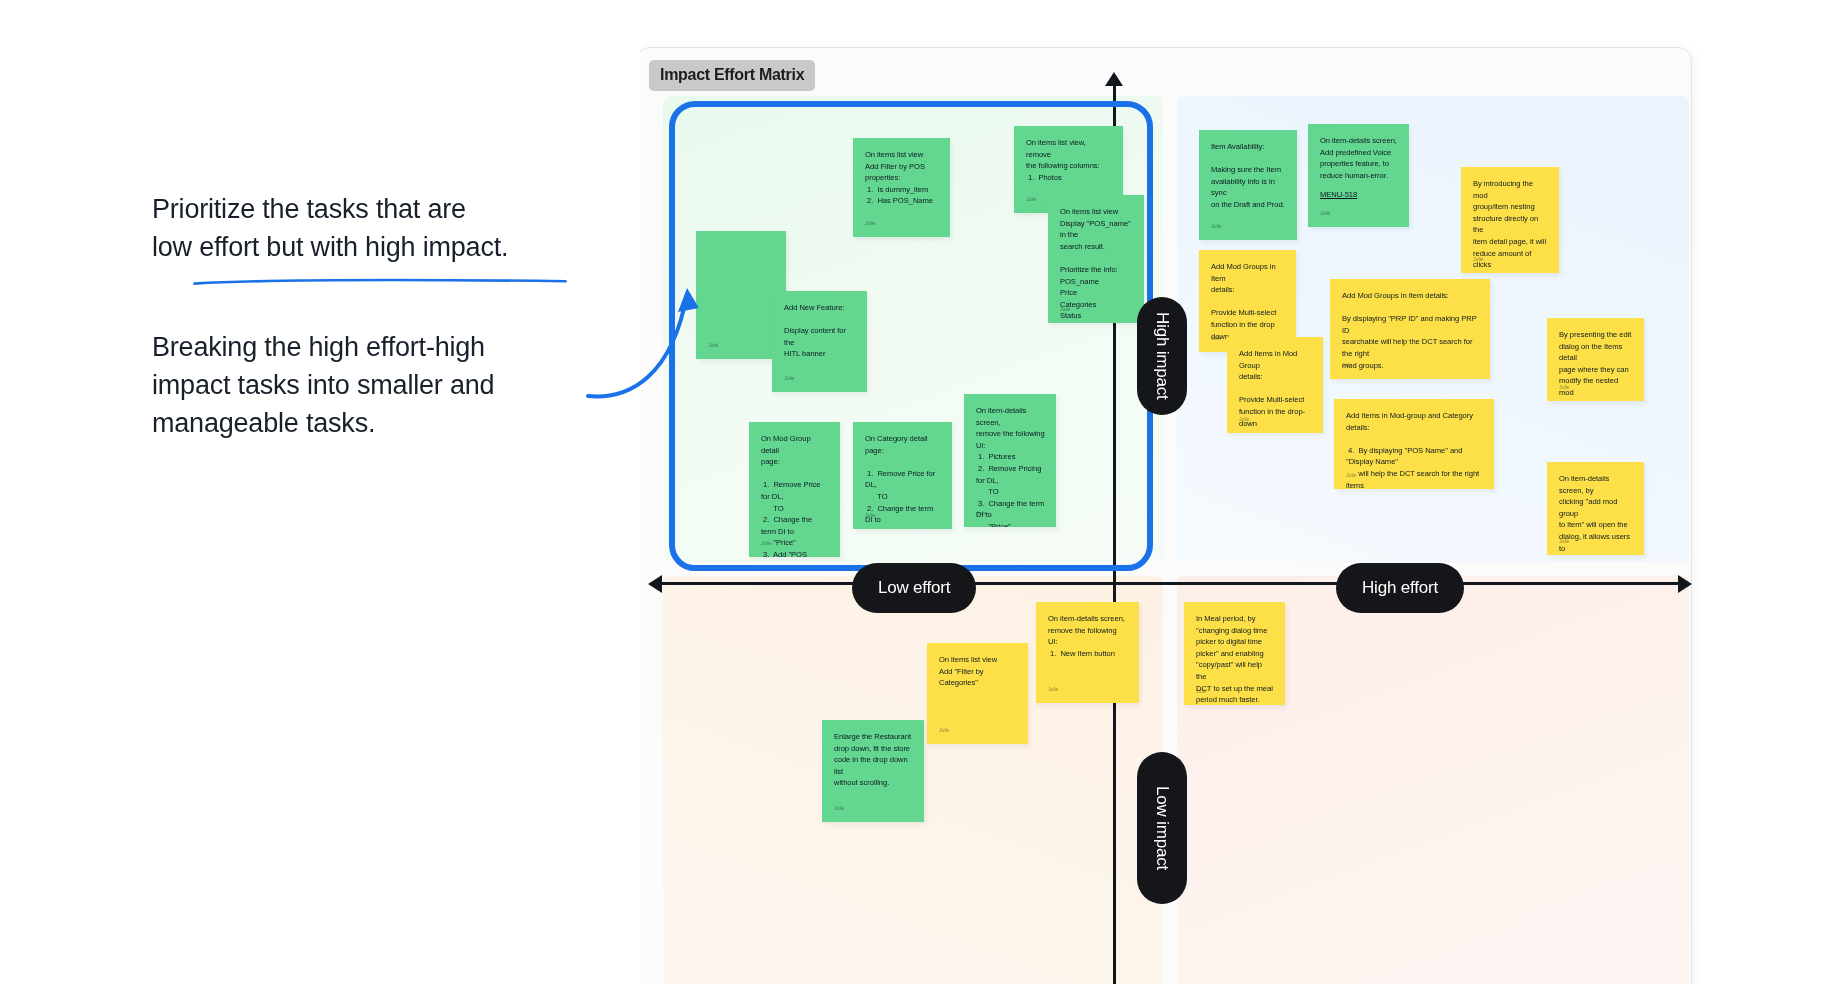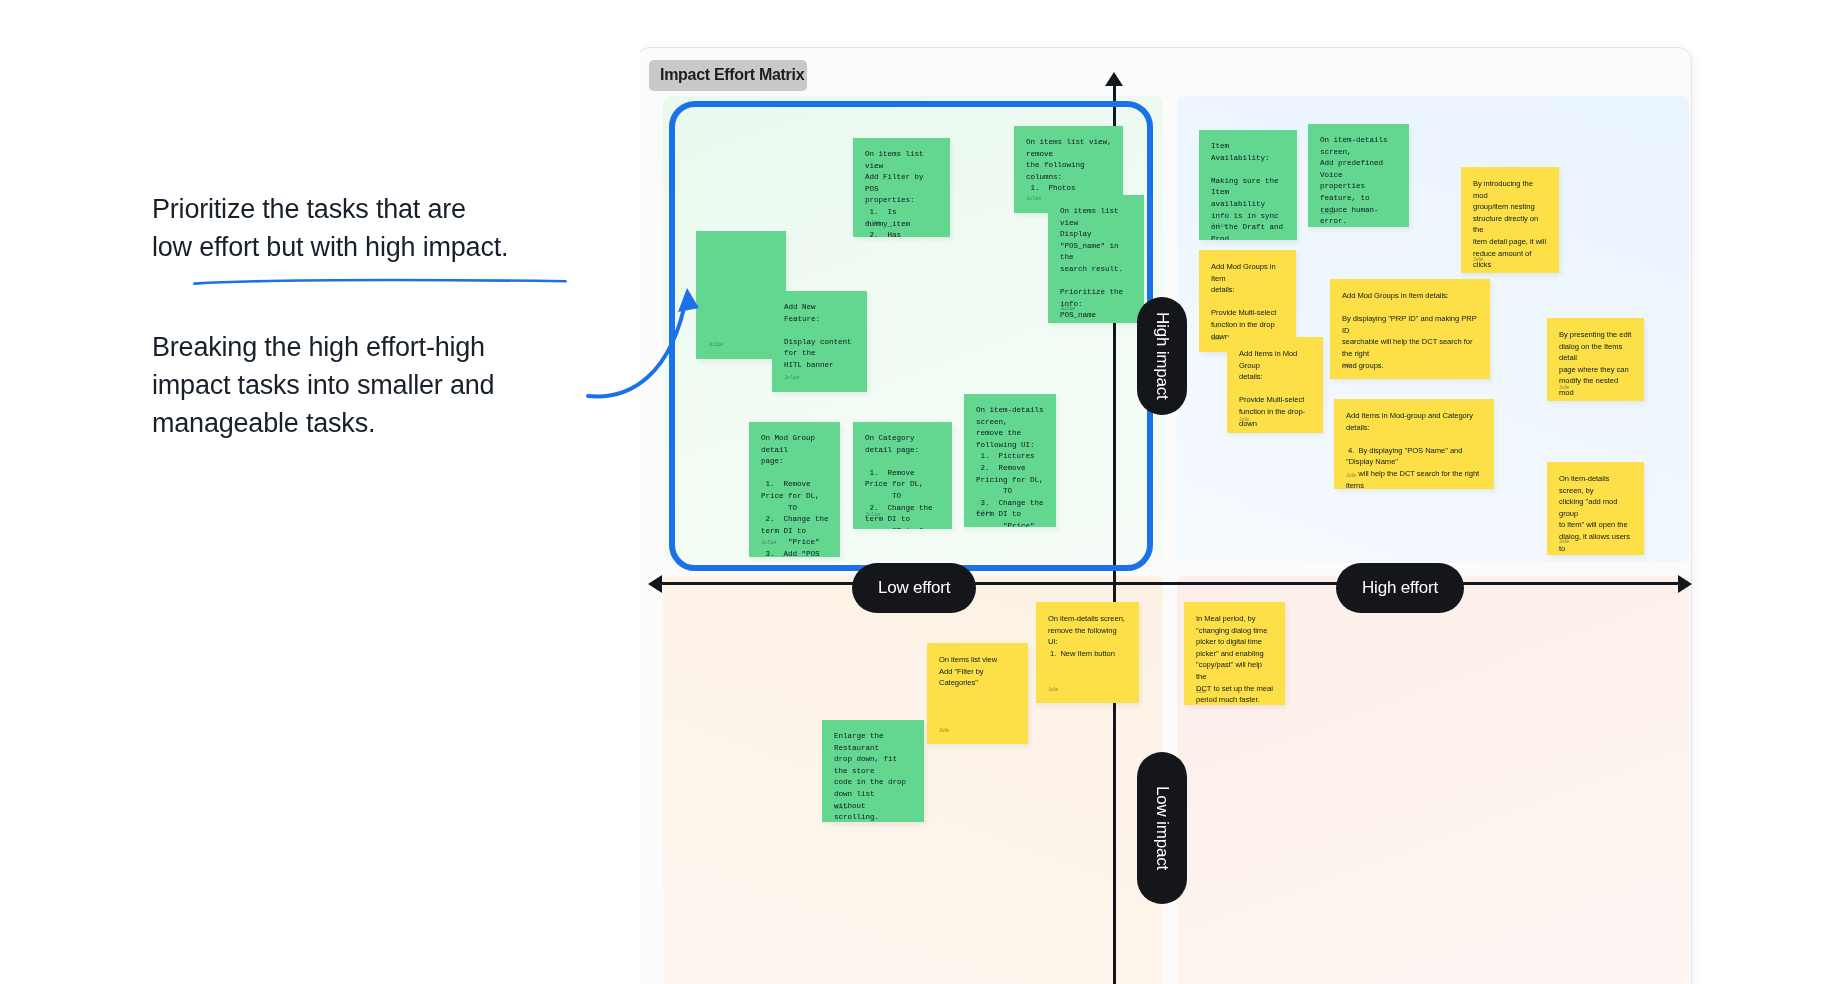--- a/index.html
+++ b/index.html
@@ -36,21 +36,21 @@
     background: #fbfbfb;
     border: 1px solid #e3e3e3;
     border-radius: 14px;
     box-shadow: 0 2px 12px rgba(0,0,0,0.07);
     overflow: hidden;
   }
   #board-title-pill {
     position: absolute; left: 12px; top: 12px;
     background: #c9c9c9; color: #1d1d1d;
     font-size: 16px; font-weight: bold;
-    padding: 6px 3px 7px 11px; border-radius: 5px;
+    padding: 6px 11px 7px 11px; border-radius: 5px;
     letter-spacing: -0.3px;
     z-index: 40;
   }
 
   
   #quad-wrap { position: absolute; left: 26px; top: 48px; width: 1026px; height: 952px; }
   .quad { position: absolute; border-radius: 7px; }
   #quad-tl { left: 0;    top: 0;    width: 500px; height: 466px; background: linear-gradient(160deg,#e9f9ee 0%,#f2fbf4 55%,#f5fcf7 100%); }
   #quad-tr { left: 514px; top: 0;   width: 512px; height: 466px; background: linear-gradient(200deg,#eaf4fd 0%,#f0f7fe 60%,#f5fafe 100%); }
   #quad-bl { left: 0;    top: 480px; width: 500px; height: 472px; background: linear-gradient(200deg,#fdf1e4 0%,#fdf4ea 50%,#fef7f1 100%); }
@@ -105,21 +105,21 @@
 
   
   .note {
     position: absolute; z-index: 15;
     padding: 11px 11px 8px 12px;
     font-size: 7.6px; line-height: 11.6px;
     color: #0e1a22; letter-spacing: -0.05px;
     box-shadow: 2px 3px 5px rgba(0,0,0,0.06);
     overflow: hidden;
   }
-  .note.green { background: #63d68f; font-family: Liberation Mono, monospace; }
+  .note.green { background: #63d68f; }
   .note.blue  { background: #fde047; }
   .note .nbody { white-space: pre-wrap; }
   .note .nlink {
     display: block; margin-top: 8px;
     text-decoration: underline; font-size: 7.6px; color:#0e1a22;
   }
   .note .nauthor {
     position: absolute; left: 12px; bottom: 7px;
     font-size: 5.2px; color: rgba(14,26,34,0.45);
   }

